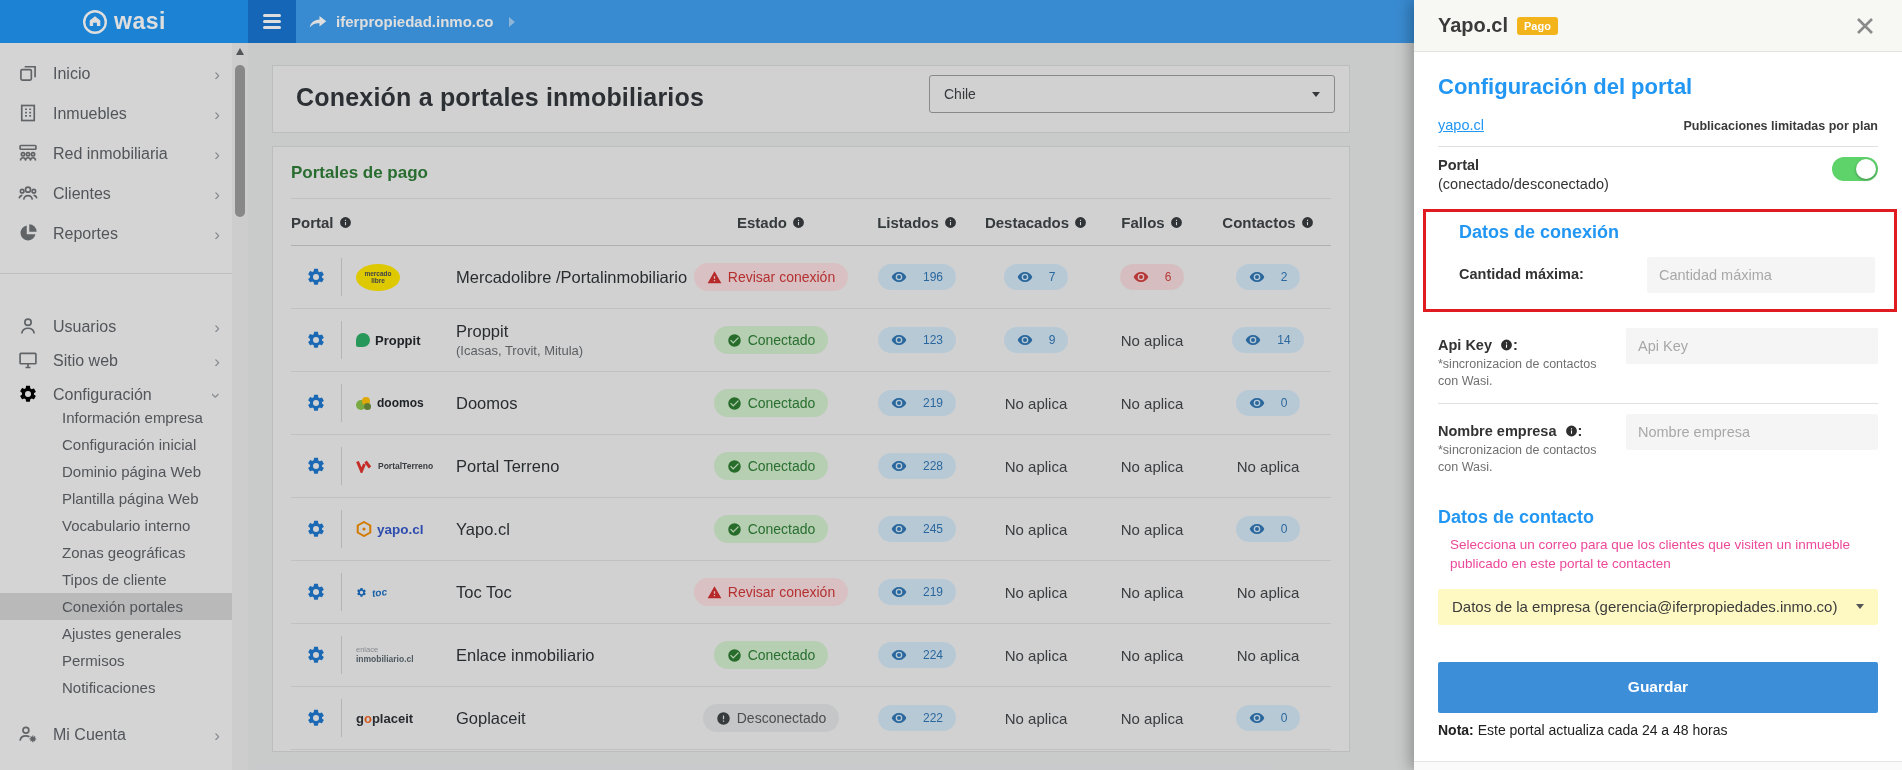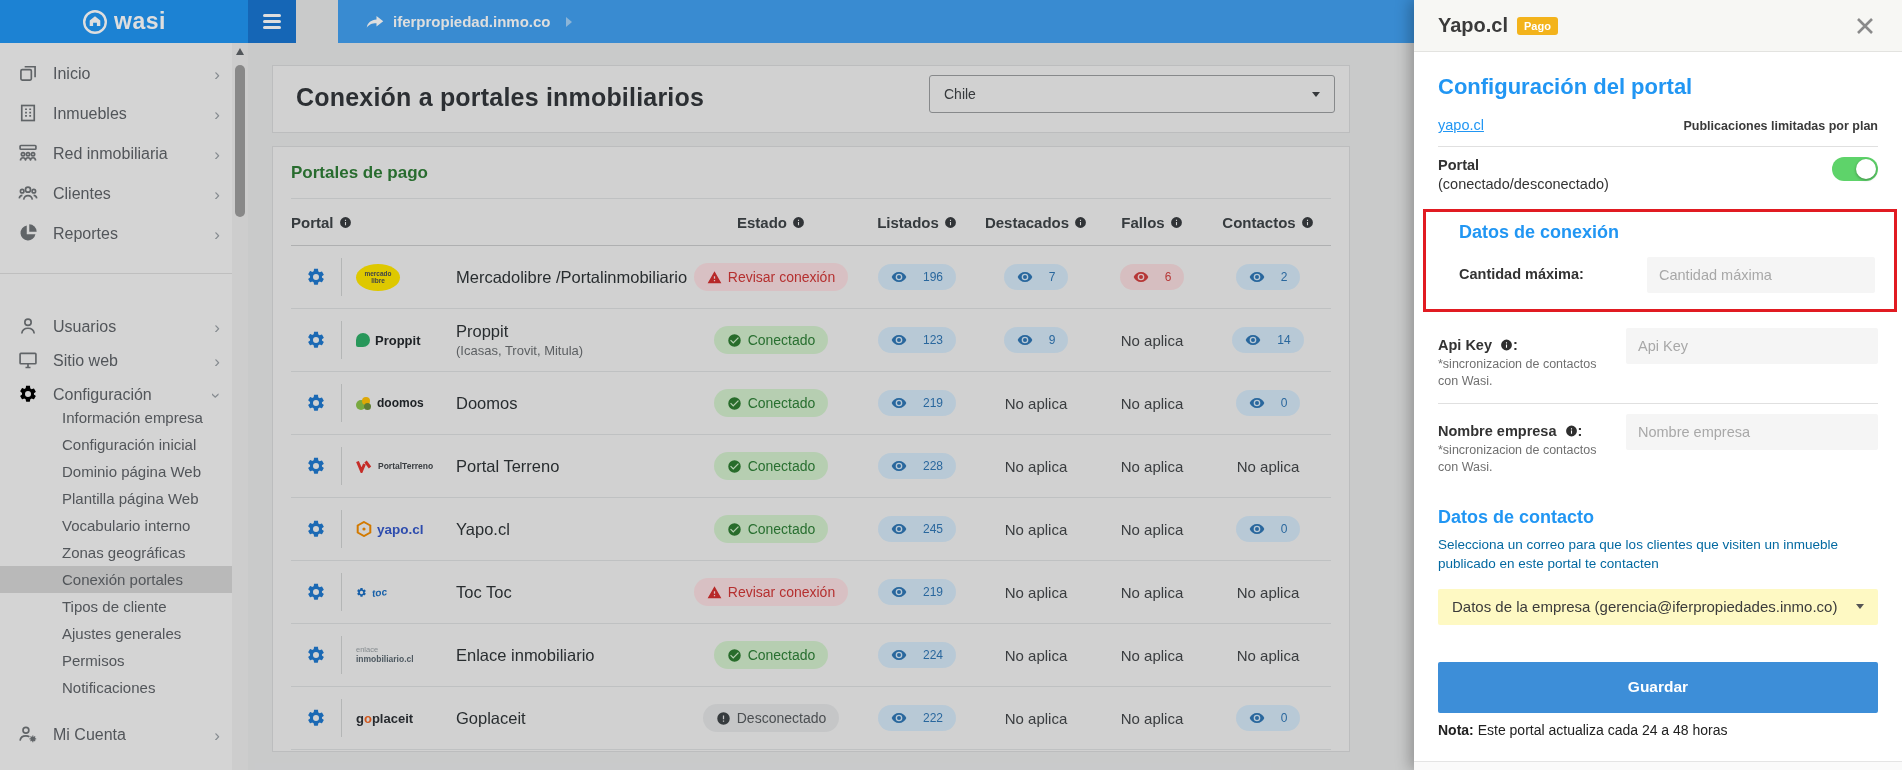--- a/index.html
+++ b/index.html
@@ -8,21 +8,21 @@
 
   
   .topbar { position:absolute; top:0; left:0; width:1414px; height:43px; z-index:10; }
   .tb-logo { position:absolute; left:0; top:0; width:248px; height:43px; background:#2196f3;
     display:flex; align-items:center; justify-content:center; gap:6px; }
   .tb-logo .wordmark { color:#fff; font-size:23px; font-weight:bold; letter-spacing:.5px; }
   .tb-menu { position:absolute; left:248px; top:0; width:48px; height:43px; background:#1976d2;
     display:flex; flex-direction:column; align-items:center; justify-content:center; gap:3.5px; cursor:pointer; }
   .tb-menu span { display:block; width:18px; height:2.6px; background:#fff; border-radius:2px; }
   .tb-crumb { position:absolute; left:296px; top:0; right:0; height:43px; background:#42a0f0;
-    display:flex; align-items:center; padding-left:28px; gap:9px;margin-left:42px; }
+    display:flex; align-items:center; padding-left:13px; gap:9px; }
   .tb-crumb .crumbtext { color:#fff; font-size:15px; font-weight:bold; }
   .crumb-caret { width:0; height:0; border-left:6px solid rgba(255,255,255,.5);
     border-top:5px solid transparent; border-bottom:5px solid transparent; margin-left:6px; }
 
   
   .sidebar { position:absolute; left:0; top:43px; width:232px; height:727px; background:#f4f4f4; z-index:5; }
   .side-list { list-style:none; }
   .side-item { display:flex; align-items:flex-end; height:40px; padding:0 12px 0 18px;
     color:#5f6368; font-size:16px; cursor:pointer; }
   .side-item .sicon { width:20px; height:20px; color:#6f7377; flex:0 0 20px; }
@@ -140,21 +140,21 @@
   .fieldrow { display:grid; grid-template-columns:178px 1fr; column-gap:10px; align-items:start; }
   .redbox .fieldrow { margin-top:14px; }
   .flabel { font-size:14.5px; font-weight:bold; color:#333; padding-top:9px; }
   .flabel .iinfo { vertical-align:-2px; margin-left:4px; }
   .flabel .iinfo svg { width:14px; height:14px; fill:#2f2f2f; }
   .fnote { font-size:12.5px; color:#707070; line-height:1.35; margin-top:3px; font-weight:normal; }
   .pinput { width:100%; height:36px; background:#f5f5f5; border:0; border-radius:2px; padding:0 12px;
     font-size:14.5px; color:#333; font-family:inherit; }
   .pinput::placeholder { color:#a8a8a8; }
   .fieldrow.free { margin-top:16px; }
-  .p-desc { margin-top:7px; font-size:13.5px; color:#0369a1; line-height:1.42; max-width:420px; }
+  .p-desc { margin-top:7px; font-size:13.5px; color:#ec4899; line-height:1.42; max-width:420px;margin-left:12px; }
   .p-select { margin-top:16px; height:36px; background:#fef9c3; border-radius:2px; display:flex; align-items:center;
     padding:0 14px; font-size:15px; color:#3b3b3b; cursor:pointer; }
   .p-select .sel-caret { margin-left:auto; width:0; height:0; border-top:5px solid #555;
     border-left:4.5px solid transparent; border-right:4.5px solid transparent; }
   .p-save { margin-top:37px; width:100%; height:51px; background:#3d8ed8; border:0; border-radius:2px;
     color:#fff; font-size:15.5px; font-weight:bold; font-family:inherit; cursor:pointer; }
   .p-note { margin-top:9px; font-size:14px; color:#212121; }
   .p-note b { font-weight:bold; }
   .p-foot { position:absolute; left:0; right:0; bottom:0; height:9px; background:#fafafa; border-top:1px solid #e4e4e4; }
 </style>
@@ -267,25 +267,25 @@
   </div>
   <div class="sub-item ">
     <span>Plantilla página Web</span>
   </div>
   <div class="sub-item ">
     <span>Vocabulario interno</span>
   </div>
   <div class="sub-item ">
     <span>Zonas geográficas</span>
   </div>
+  <div class="sub-item ">
+    <span>Tipos de cliente</span>
+  </div>
   <div class="sub-item active">
     <span>Conexión portales</span>
-  </div>
-  <div class="sub-item ">
-    <span>Tipos de cliente</span>
   </div>
   <div class="sub-item ">
     <span>Ajustes generales</span>
   </div>
   <div class="sub-item ">
     <span>Permisos</span>
   </div>
   <div class="sub-item ">
     <span>Notificaciones</span>
   </div>

